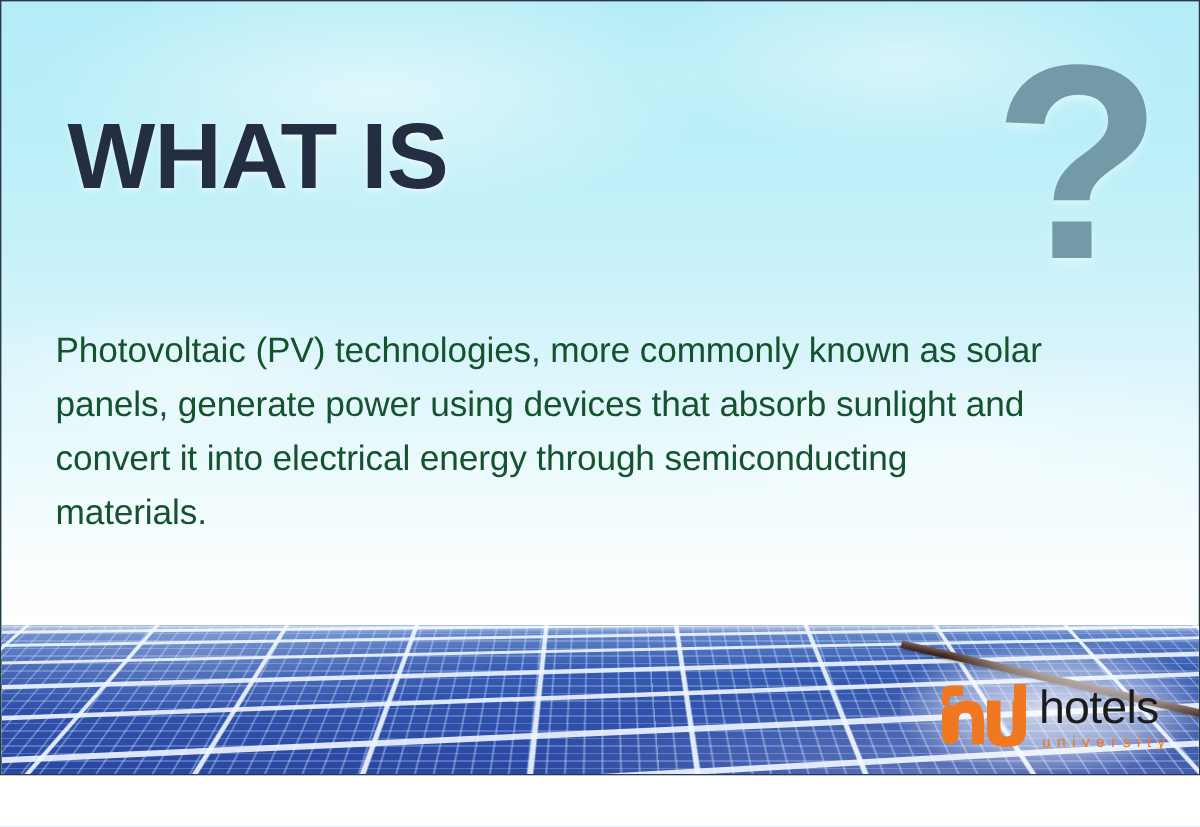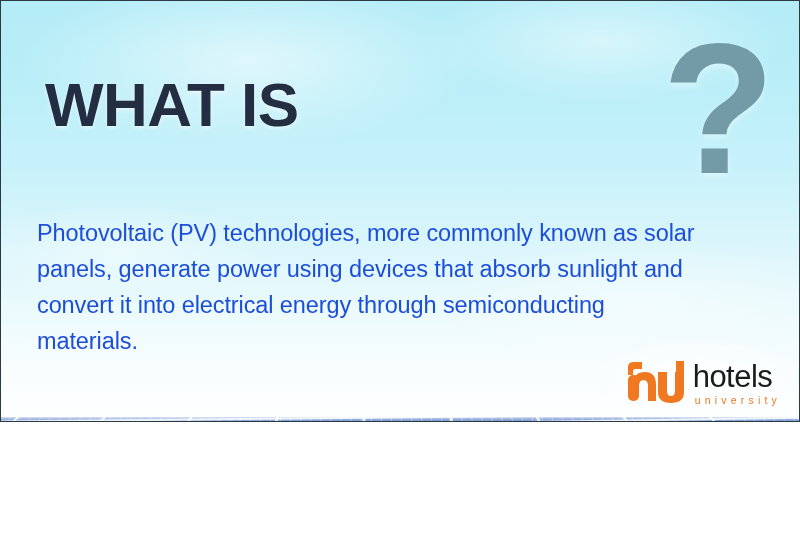--- a/index.html
+++ b/index.html
@@ -8,21 +8,21 @@
     padding: 0;
     background: #ffffff;
   }
   body {
     font-family: "Liberation Sans", sans-serif;
   }
 
   #infographic {
     position: relative;
     width: 800px;
-    height: 422px;
+    height: 517px;
     overflow: hidden;
     box-sizing: border-box;
     border: 1px solid #2b3a42;
     background: #bdeef8;
   }
 
   
   .sky {
     position: absolute;
     left: 0; top: 0;
@@ -152,21 +152,21 @@
     color: #739aa7;
     z-index: 4;
     text-shadow: 0 3px 6px rgba(255,255,255,0.4);
   }
 
   .body-copy {
     position: absolute;
     left: 36px;
     top: 190px;
     width: 660px;
-    color: #1d4ed8;
+    color: #14532d;
     font-family: "Liberation Sans", sans-serif;
     font-size: 23.5px;
     line-height: 36px;
     font-weight: 400;
     letter-spacing: -0.1px;
     z-index: 5;
   }
 
   
   .logo {

